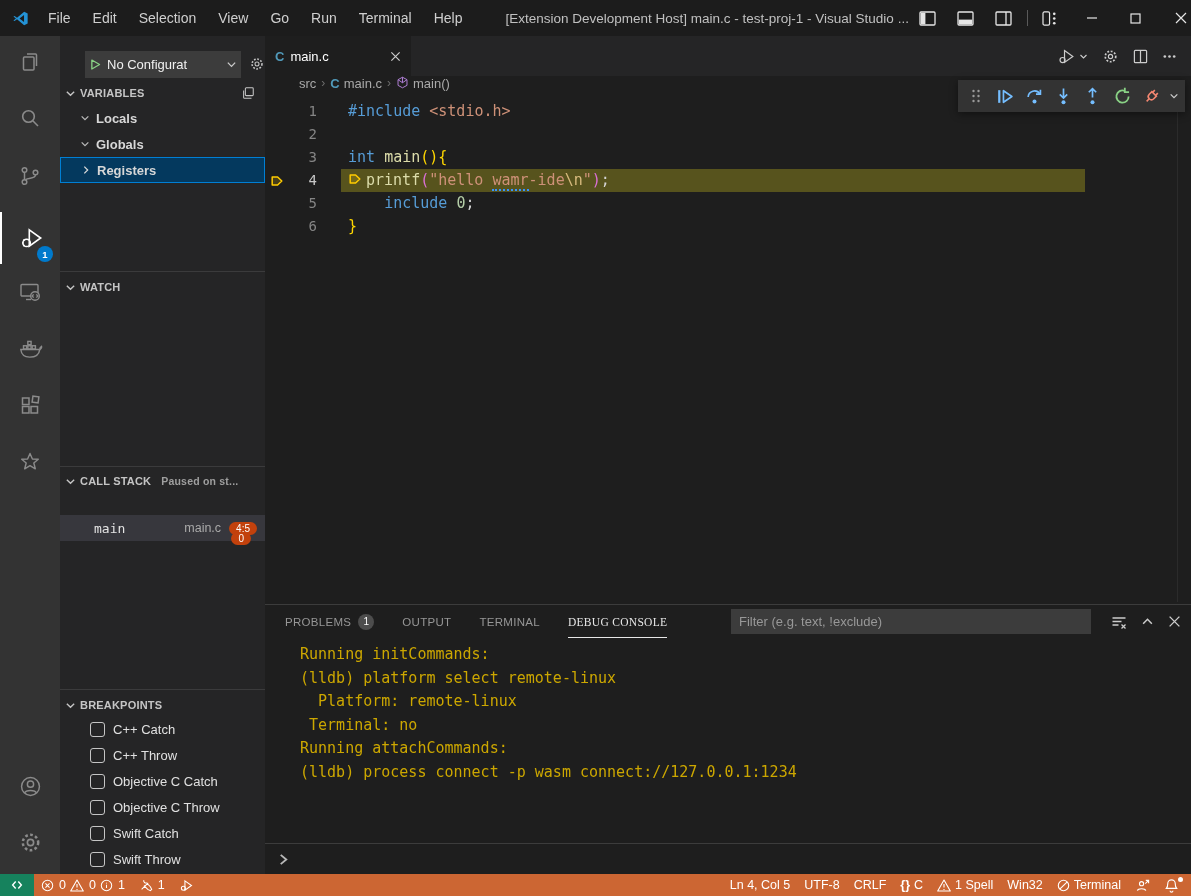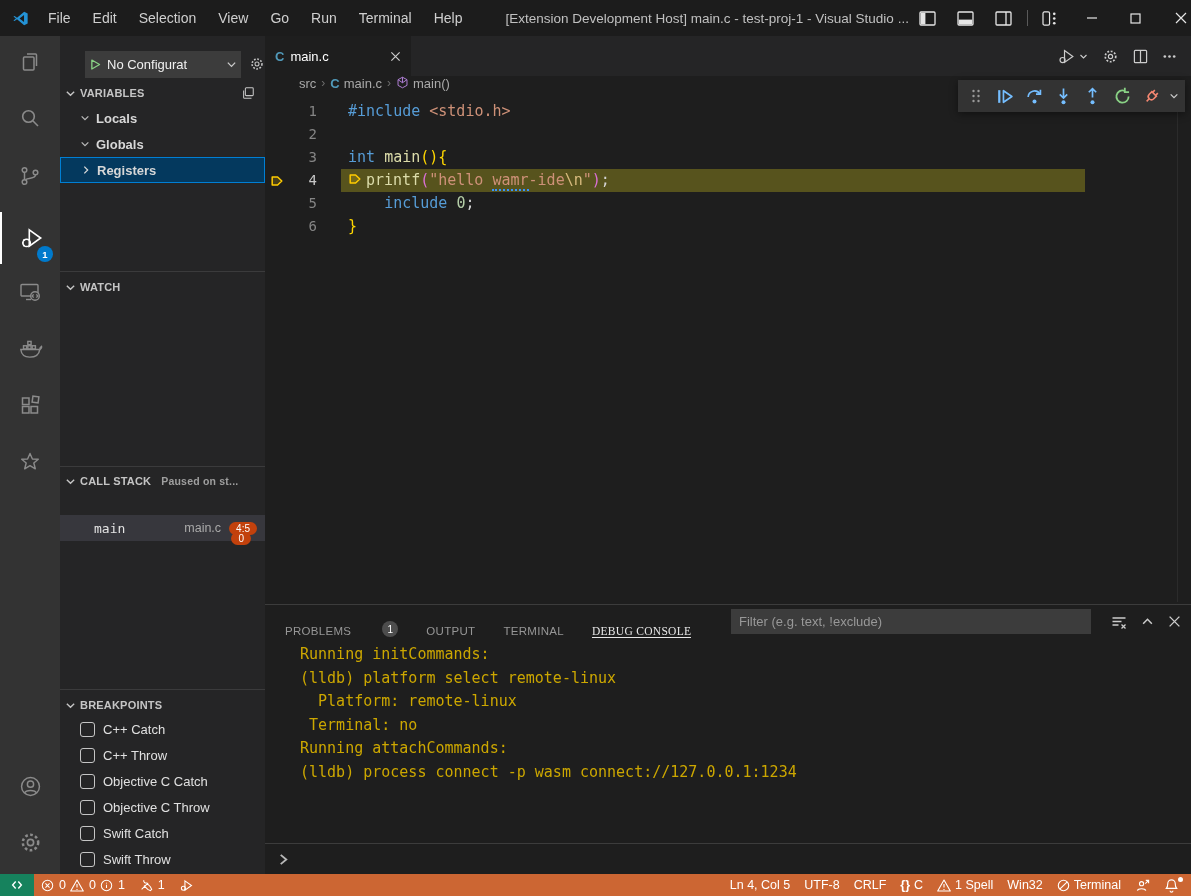--- a/index.html
+++ b/index.html
@@ -33,21 +33,21 @@
   .side-sec{position:absolute;left:0;right:0;border-top:1px solid rgba(255,255,255,0.10);}
   .tree-row{position:absolute;left:0;right:0;height:26px;display:flex;align-items:center;font-weight:600;color:#d7d7d7;box-sizing:border-box;}
   .tree-row .tw{margin:0 6px 0 20px;color:#b9b9b9;}
   .tree-row.selected{background:#04395E;border:1px solid #007FD4;}
   .hdr-desc{margin-left:10px;font-size:10.5px;font-weight:bold;color:#9f9f9f;}
   .frame-row{position:absolute;left:0;right:0;height:26px;background:#37373d;display:flex;align-items:center;}
   .frame-name{margin-left:34px;font-family:"DejaVu Sans Mono","Liberation Mono",monospace;font-size:13px;color:#e4e4e4;}
   .frame-file{margin-left:auto;color:#a9a9a9;font-size:12.5px;}
   .pill{background:#c2410c;color:#ffffff;border-radius:10px;padding:1px 7px;font-size:10px;margin:0 8px 0 8px;}
   .thread-badge-row{position:absolute;right:0;height:22px;display:flex;align-items:center;}
-  .bp-row{position:absolute;left:0;right:0;height:26px;display:flex;align-items:center;}
+  .bp-row{position:absolute;left:0;right:0;height:26px;display:flex;align-items:center;padding-left:10px;}
   .bp-check{width:13px;height:13px;border:1.4px solid #c5c5c5;border-radius:3px;margin:0 8px 0 20px;background:transparent;}
   .bp-label{color:#e0e0e0;font-size:13px;font-weight:normal;}
 
   
   #editorcol{position:absolute;top:36px;left:265px;right:0;bottom:22px;background:#1e1e1e;}
   #tabbar{position:absolute;top:0;left:0;right:0;height:40px;background:#252526;display:flex;}
   .tab{width:146px;height:40px;background:#1e1e1e;display:flex;align-items:center;padding:0 10px;box-sizing:border-box;font-size:13px;color:#ffffff;}
   .file-icon-c{color:#519aba;font-weight:bold;font-size:13px;margin-right:6px;}
   .tab-close{margin-left:auto;color:#c5c5c5;font-size:14px;}
   .editor-actions{margin-left:auto;display:flex;align-items:center;gap:14px;padding-right:14px;color:#cccccc;}
@@ -69,21 +69,21 @@
   .scrollbar-line{position:absolute;top:64px;bottom:272px;right:13px;width:1px;background:rgba(255,255,255,0.06);}
 
   
   #debug-toolbar{position:absolute;top:44px;left:693px;width:227px;height:32px;background:#333333;z-index:25;
                  display:flex;align-items:center;gap:6px;padding:0 6px;box-sizing:border-box;box-shadow:0 2px 8px rgba(0,0,0,.45);}
   .dt-btn{width:26px;height:26px;display:flex;align-items:center;justify-content:center;}
 
   
   #panel{position:absolute;left:0;right:0;top:568px;bottom:0;background:#1e1e1e;border-top:1px solid #3c3c3c;box-sizing:border-box;}
   #panel-tabs{position:absolute;top:0;left:0;right:0;height:33px;display:flex;align-items:center;padding-left:20px;box-sizing:border-box;}
-  .panel-tab{display:flex;align-items:flex-end;margin-right:28px;font-size:11.5px;letter-spacing:.3px;color:#969696;height:100%;box-sizing:border-box;border-bottom:1px solid transparent;padding-top:1px;gap:24px;}
+  .panel-tab{display:flex;align-items:center;margin-right:28px;font-size:11.5px;letter-spacing:.3px;color:#969696;height:100%;box-sizing:border-box;border-bottom:1px solid transparent;padding-top:1px;}
   .panel-tab.active{color:#e7e7e7;border-bottom-color:#e7e7e7;font-family:Liberation Serif, serif;}
   .panel-tab .badge{margin-left:7px;min-width:16px;height:16px;border-radius:9px;background:#4d4d4d;color:#fff;font-size:10px;
                     display:flex;align-items:center;justify-content:center;letter-spacing:0;}
   #panel-filter{position:absolute;top:4px;right:100px;width:360px;height:25px;background:#3c3c3c;border:none;outline:none;color:#cccccc;
                 font-size:13px;padding:0 8px;box-sizing:border-box;font-family:"Liberation Sans",sans-serif;}
   #panel-filter::placeholder{color:#989898;}
   .panel-actions{position:absolute;top:4px;right:10px;height:25px;display:flex;align-items:center;gap:14px;color:#cccccc;}
   #console-lines{position:absolute;top:38px;left:35px;right:20px;font-family:"DejaVu Sans Mono","Liberation Mono",monospace;
                  font-size:15px;line-height:23.5px;color:#CCA700;white-space:pre;}
   #console-input{position:absolute;left:0;right:0;bottom:0;height:30px;border-top:1px solid #3c3c3c;display:flex;align-items:center;}

